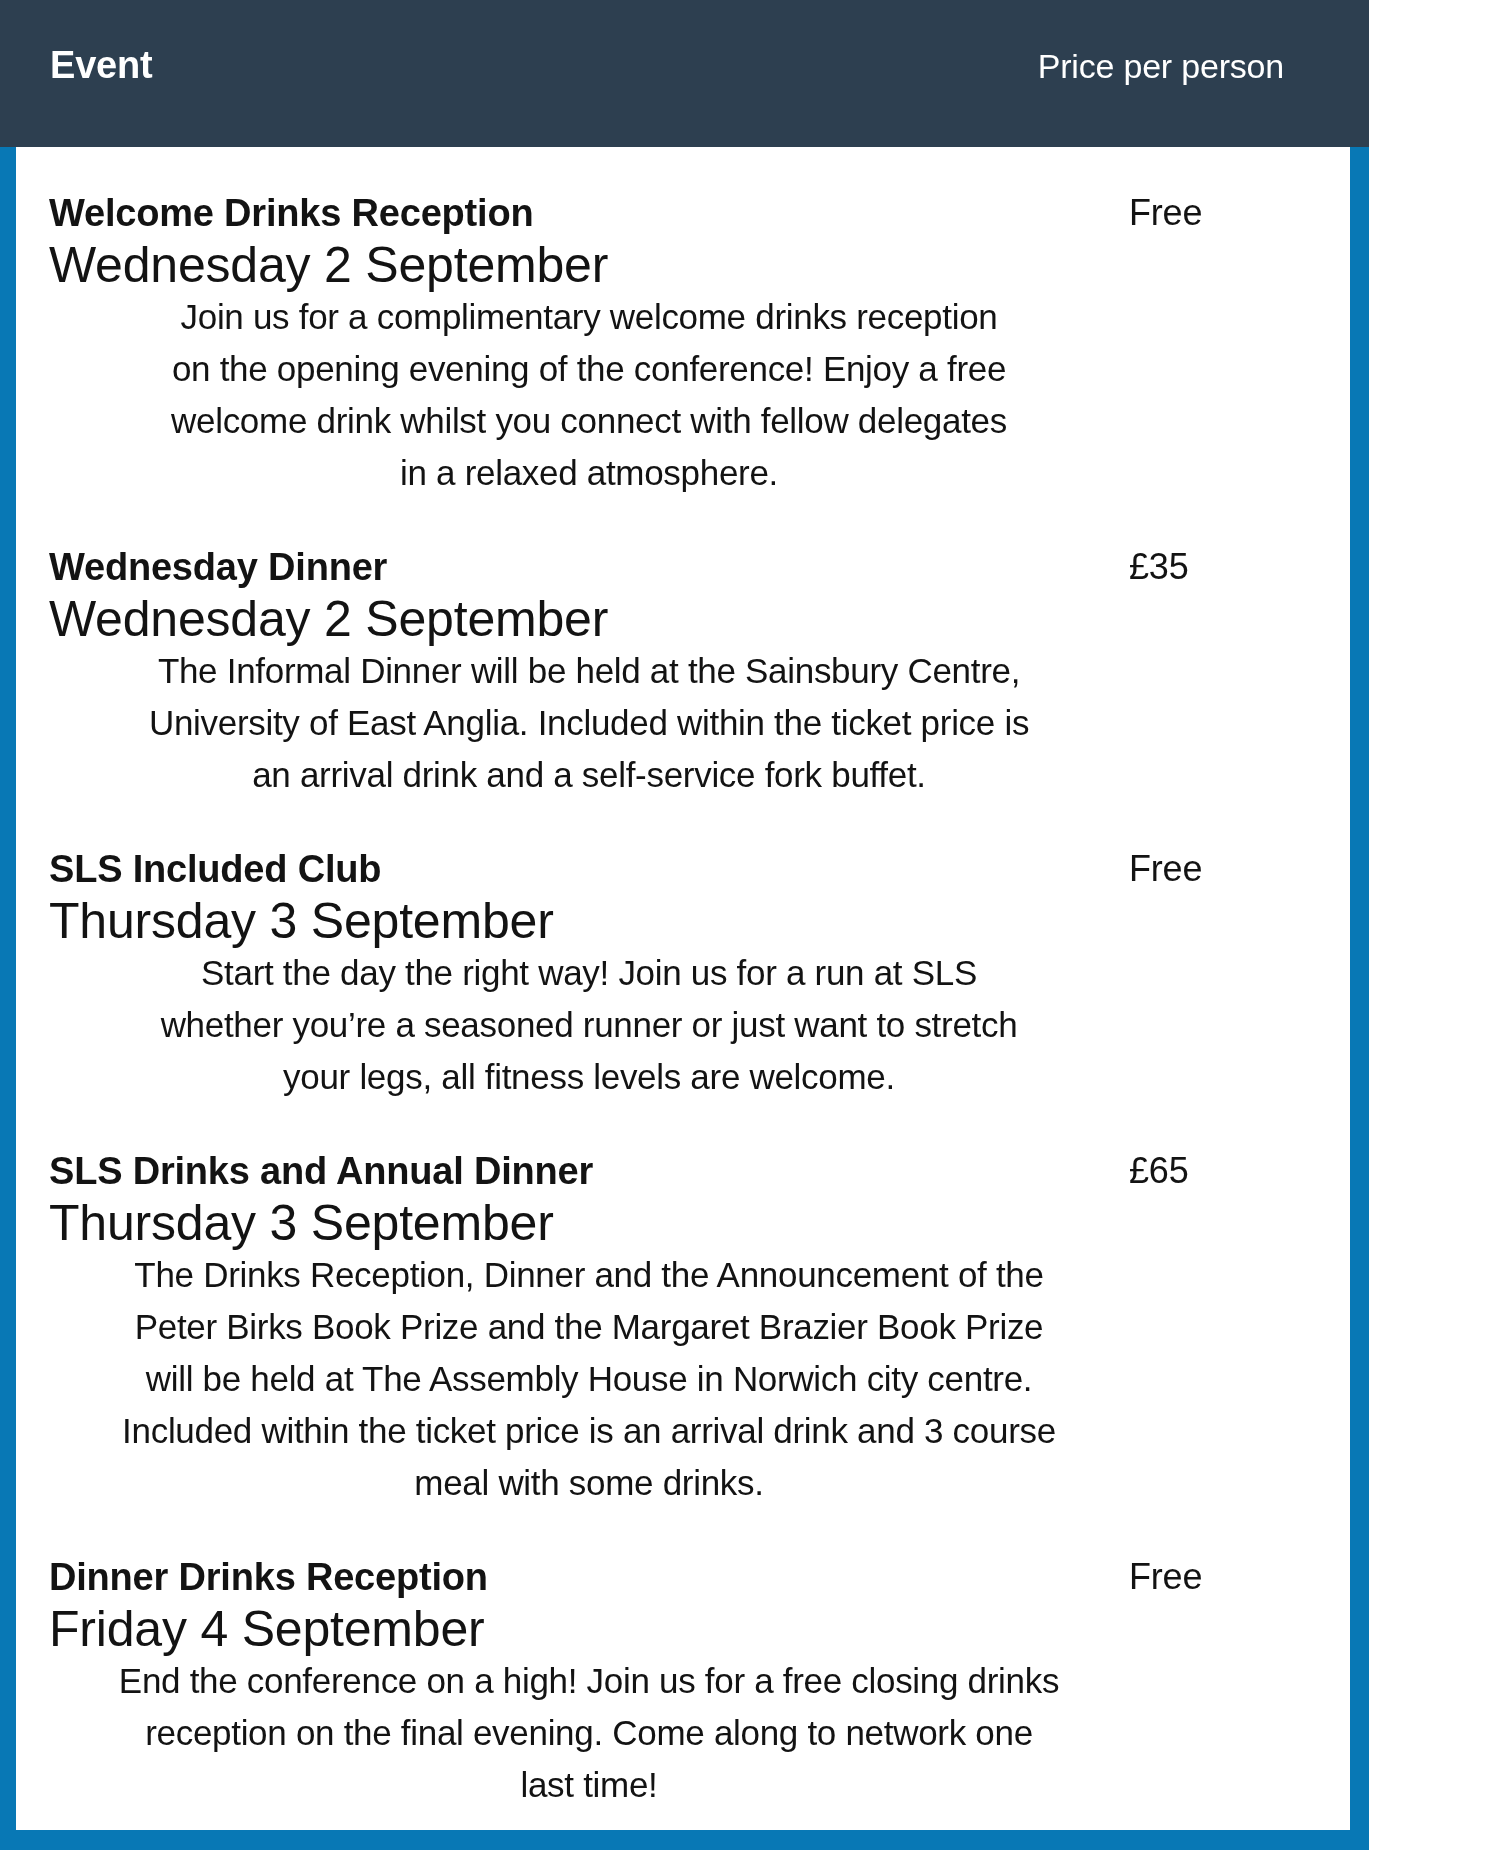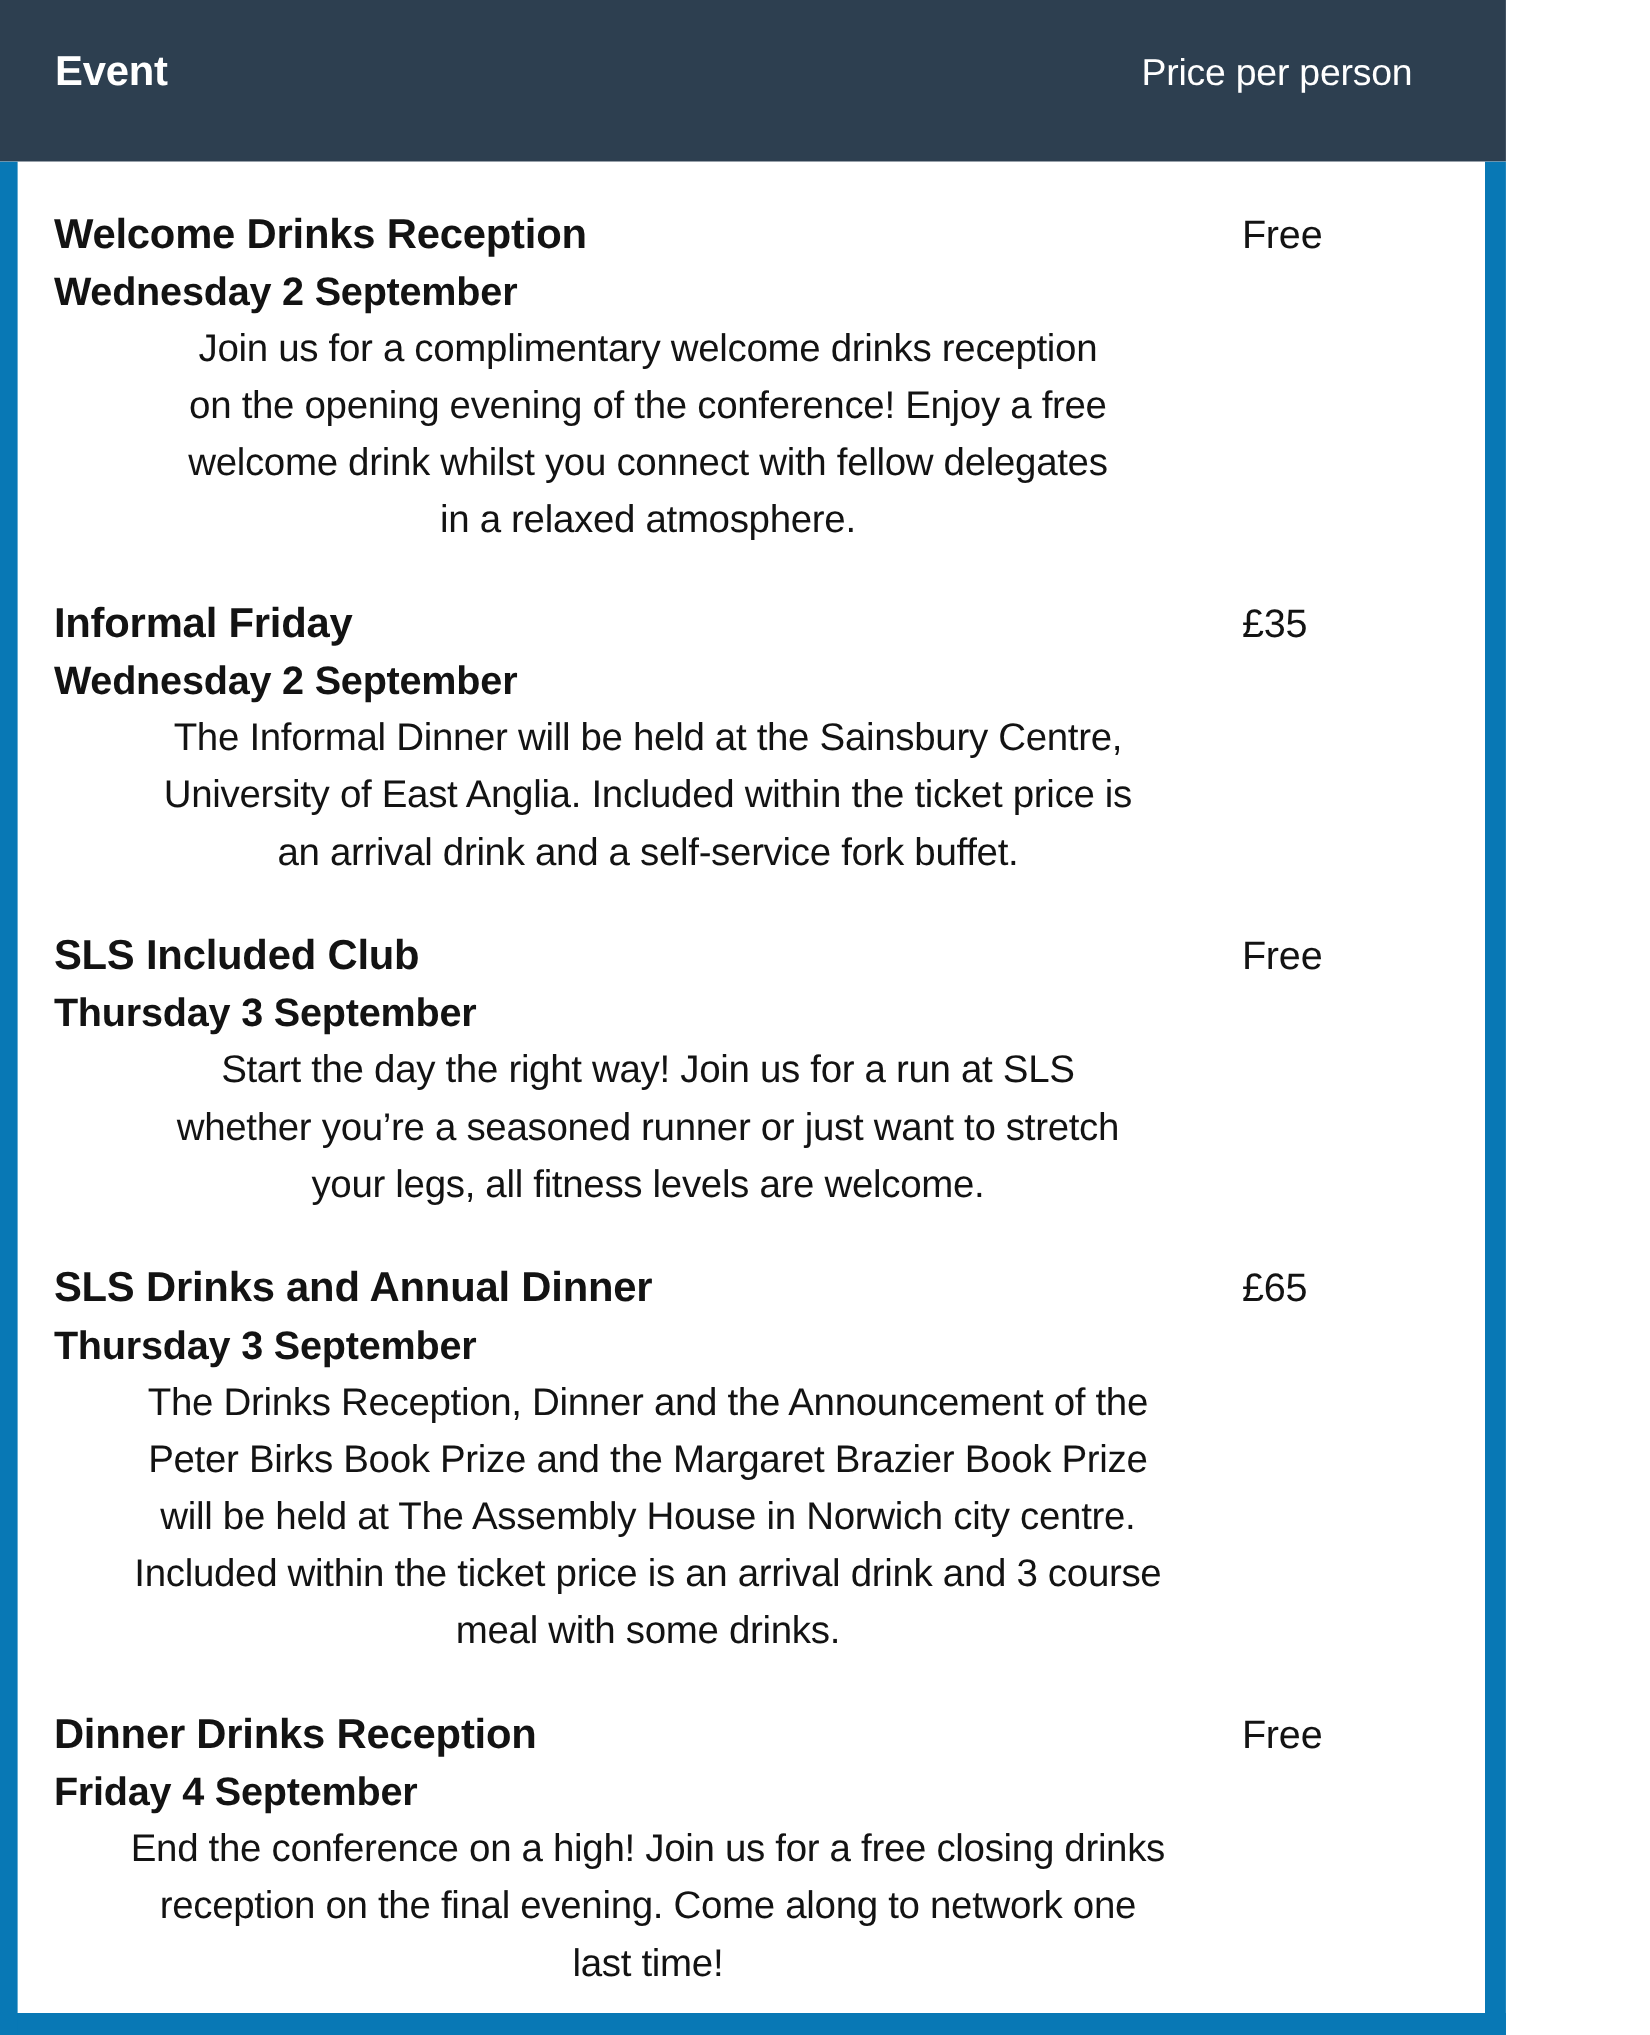--- a/index.html
+++ b/index.html
@@ -64,22 +64,22 @@
     min-width: 0;
   }
   .event-title {
     font-size: 38px;
     font-weight: bold;
     line-height: 52px;
     letter-spacing: -0.2px;
     color: var(--text-dark);
   }
   .event-date {
-    font-size: 36px;
-    font-weight: bold;
+    font-size: 50px;
+    font-weight: normal;
     line-height: 52px;
     letter-spacing: -0.2px;
     color: var(--text-dark);
   }
   .event-desc {
     font-size: 35px;
     font-weight: normal;
     line-height: 52px;
     letter-spacing: -0.3px;
     white-space: pre-line;
@@ -116,21 +116,21 @@
         <div class="event-desc">Join us for a complimentary welcome drinks reception
 on the opening evening of the conference! Enjoy a free
 welcome drink whilst you connect with fellow delegates
 in a relaxed atmosphere.</div>
       </div>
       <div class="event-price">Free</div>
     </div>
 
     <div class="event-row">
       <div class="event-info">
-        <div class="event-title">Informal Friday</div>
+        <div class="event-title">Wednesday Dinner</div>
         <div class="event-date">Wednesday 2 September</div>
         <div class="event-desc">The Informal Dinner will be held at the Sainsbury Centre,
 University of East Anglia. Included within the ticket price is
 an arrival drink and a self-service fork buffet.</div>
       </div>
       <div class="event-price">£35</div>
     </div>
 
     <div class="event-row">
       <div class="event-info">

